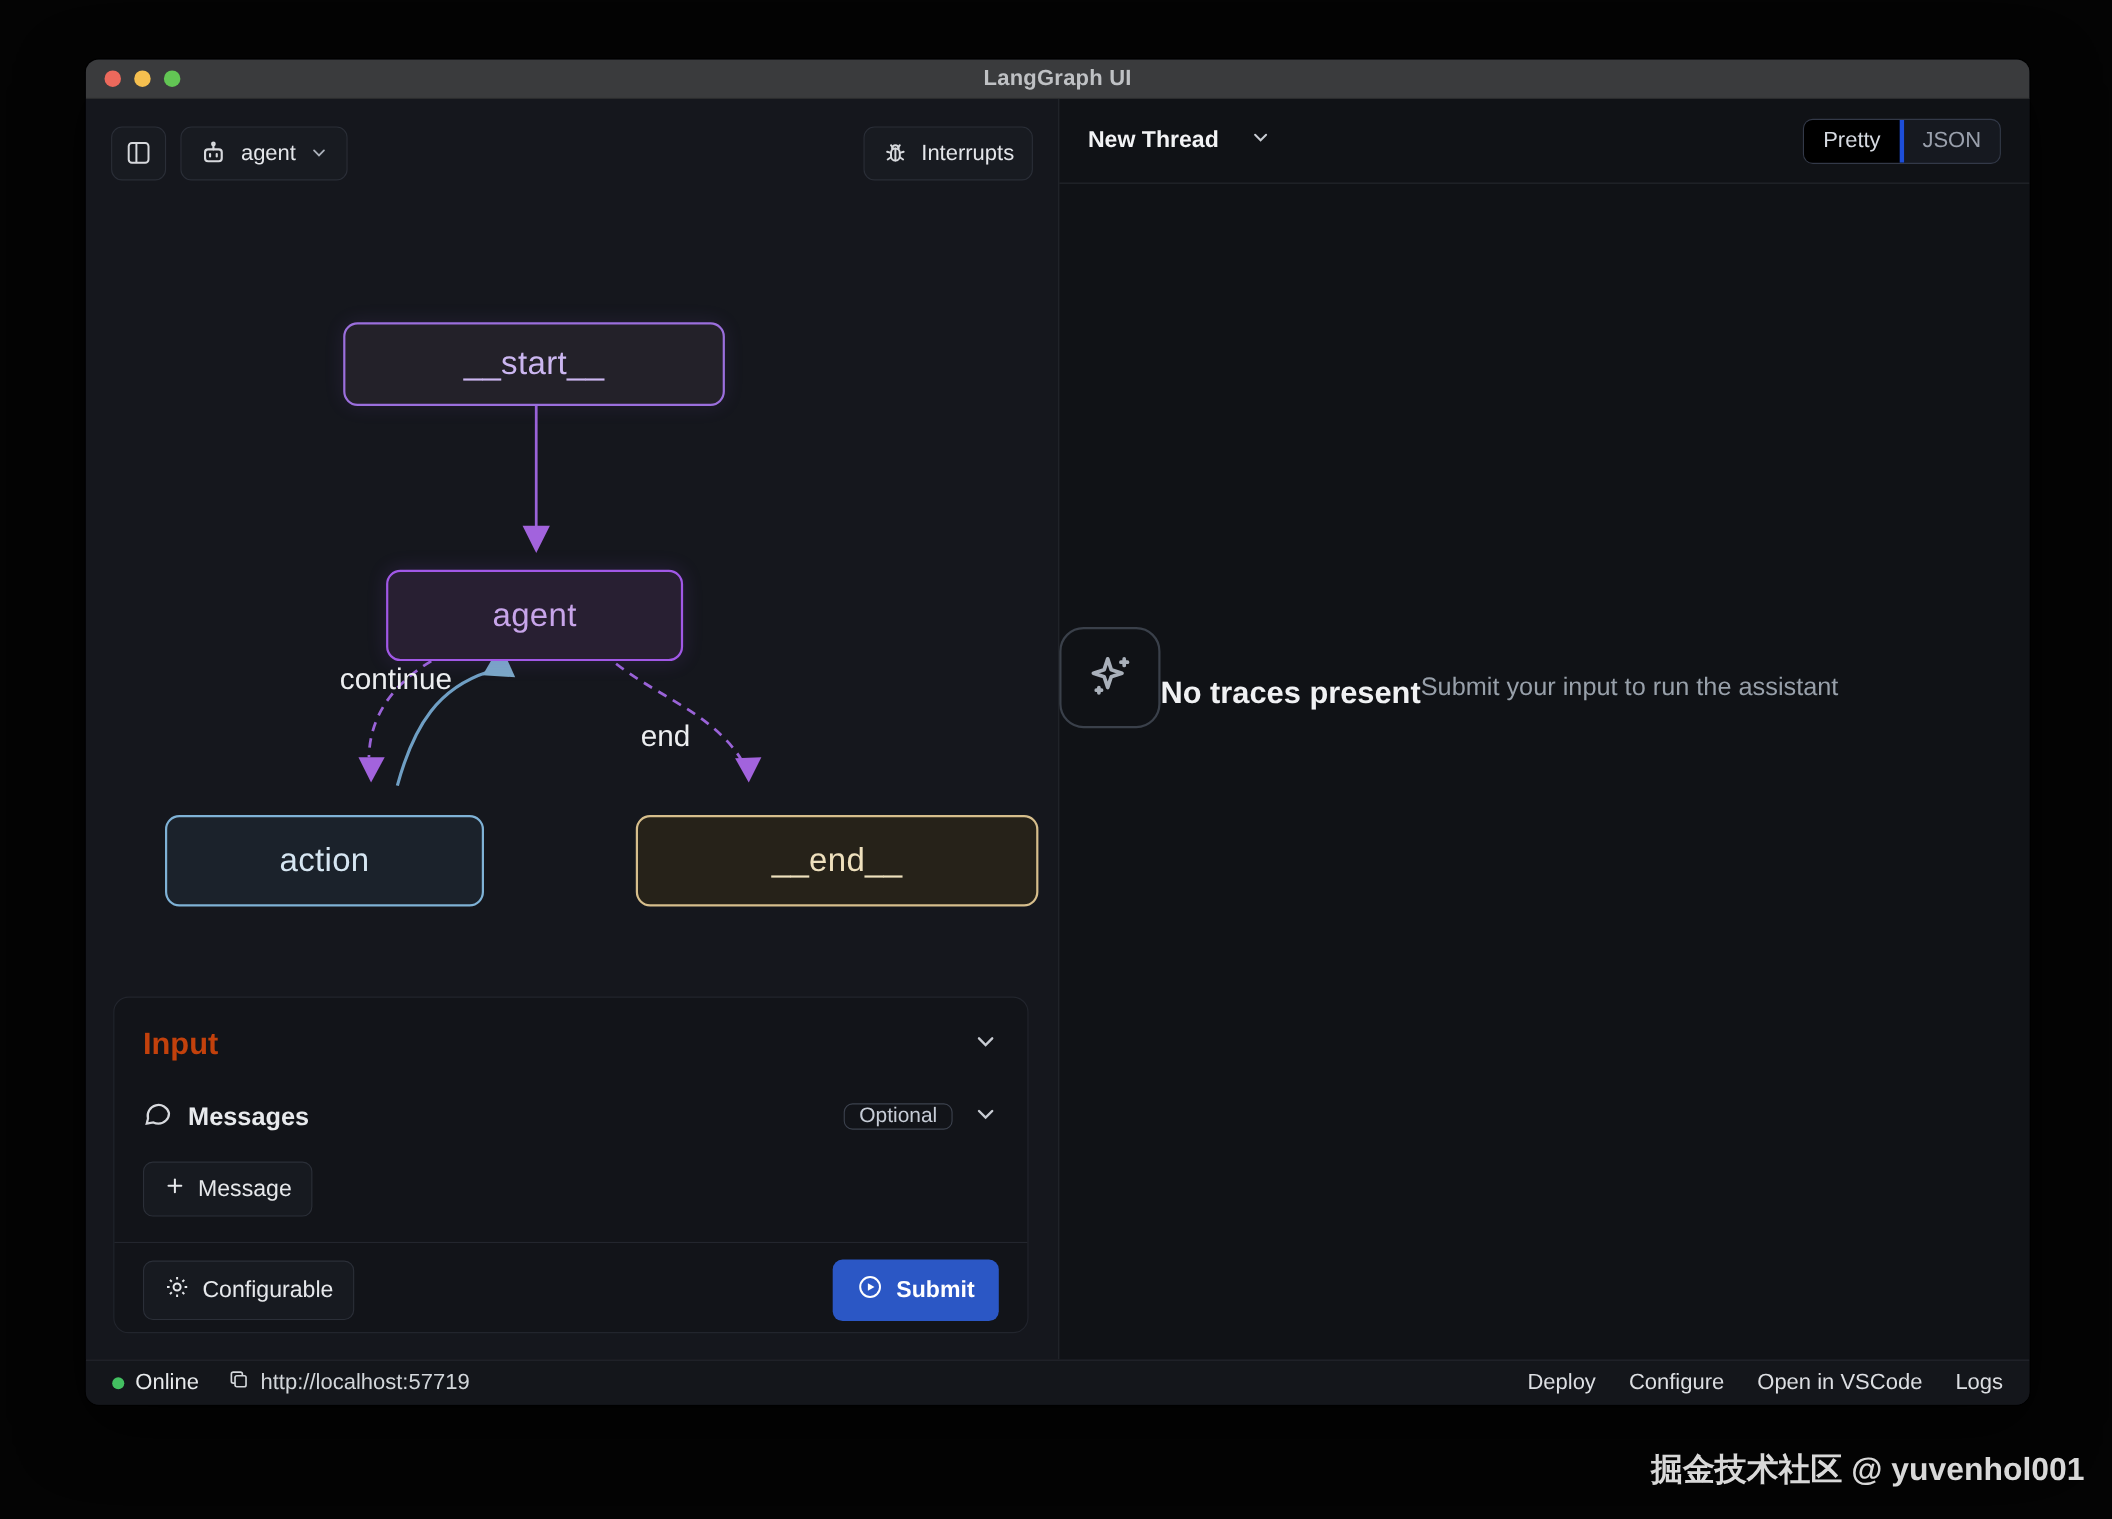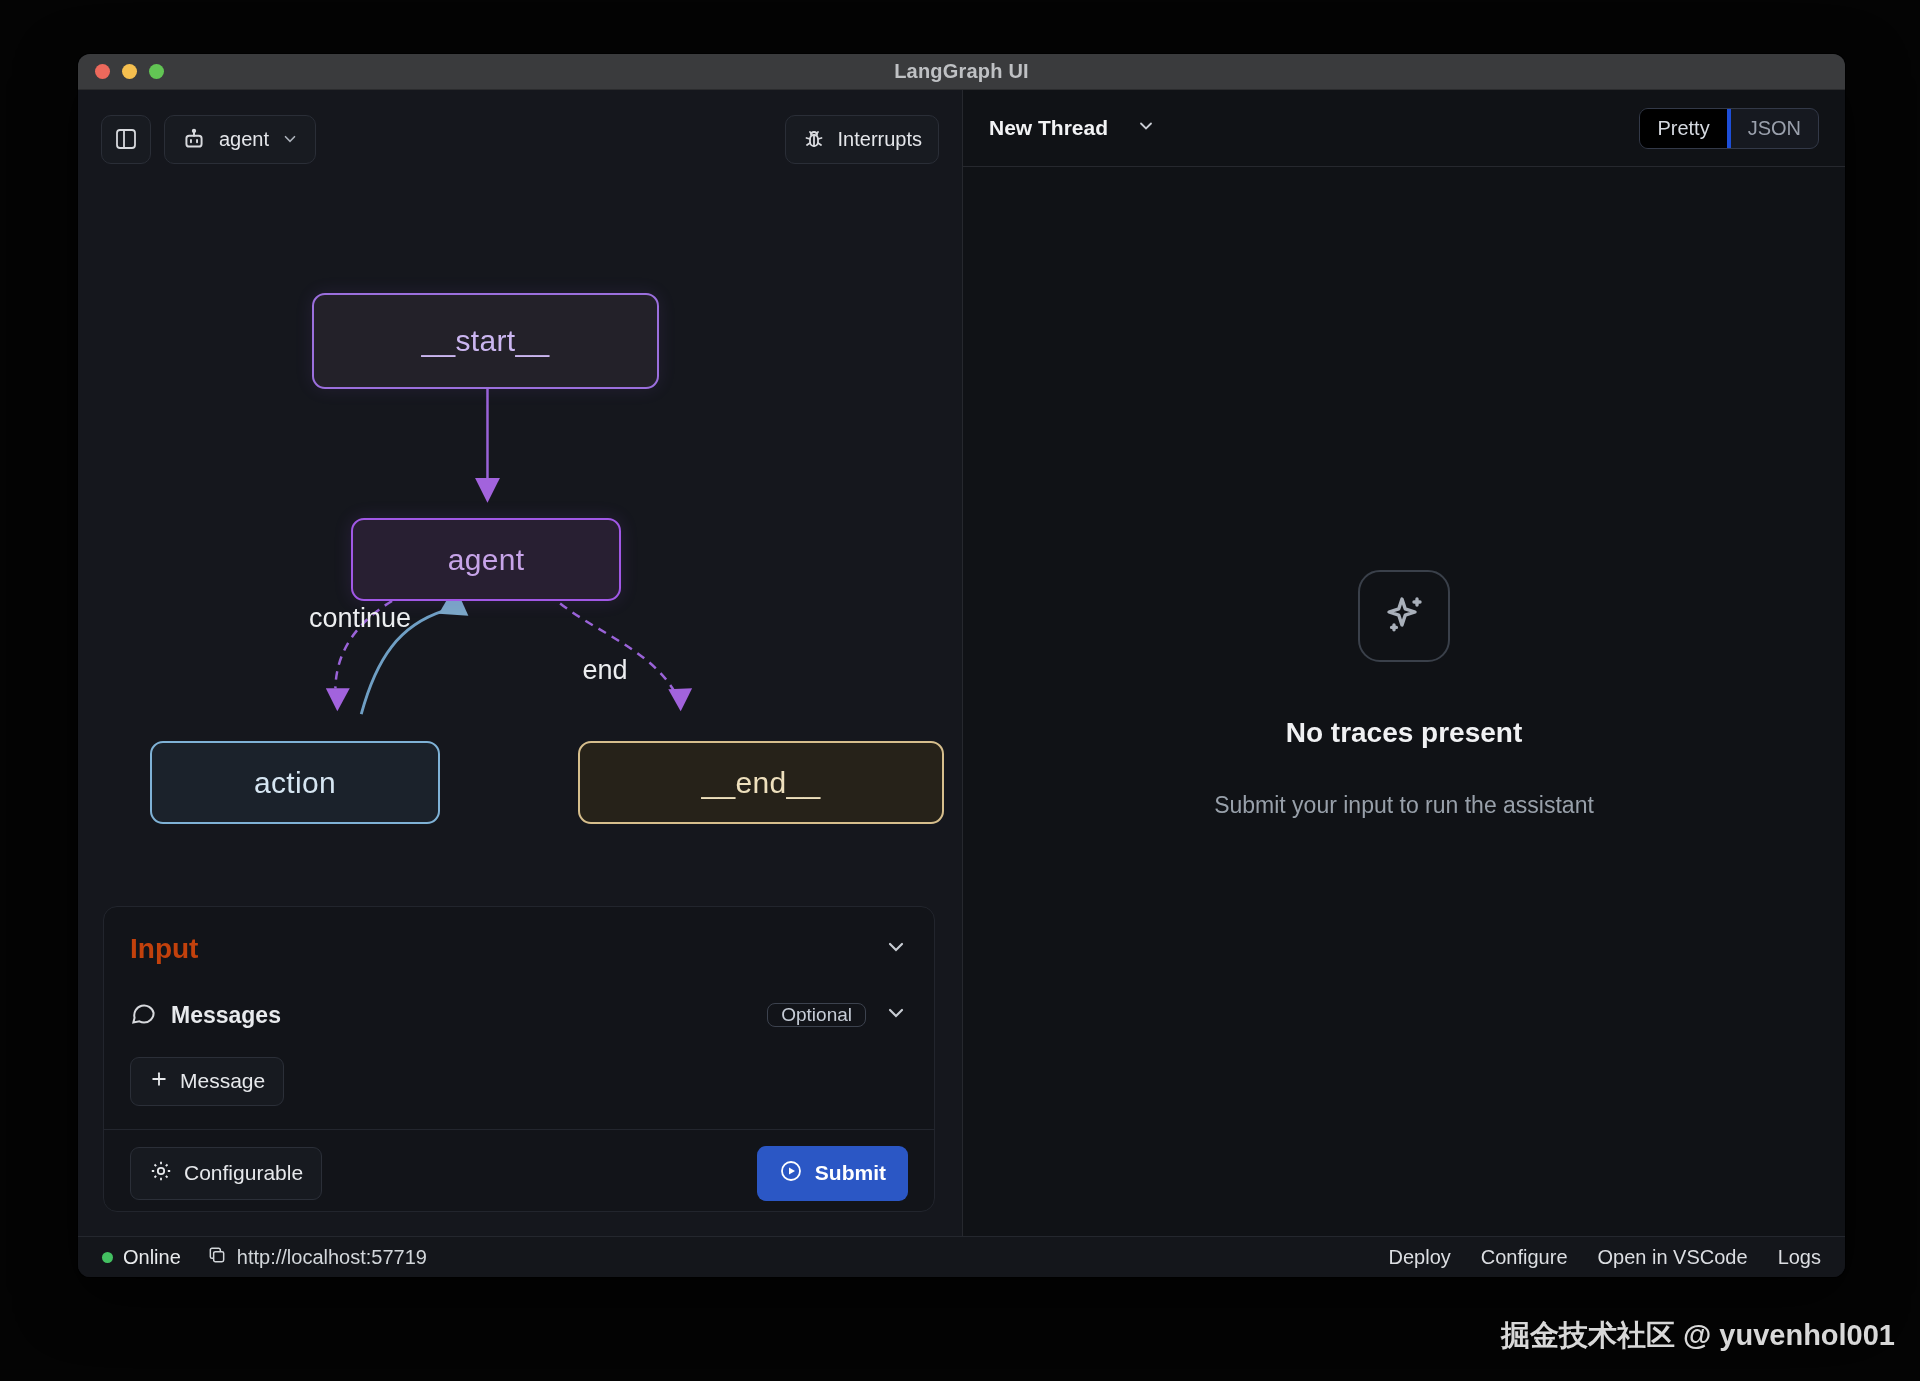--- a/index.html
+++ b/index.html
@@ -26,21 +26,21 @@
     border:1px solid #2a2e37; border-radius:10px; color:#e4e6ea; font-size:20px; cursor:pointer; }
   .tb-btn svg { display:block; }
   .tb-btn.square { width:50px; justify-content:center; padding:0; }
   .spacer { flex:1; }
 
   
   .graph { position:absolute; left:0; top:0; right:0; height:790px; }
   .graph svg.edges { position:absolute; left:0; top:0; pointer-events:none; }
   .node { position:absolute; display:flex; align-items:center; justify-content:center;
     border-width:2px; border-style:solid; border-radius:13px; font-size:30px; font-weight:500; letter-spacing:.3px; cursor:pointer; }
-  .node.start  { left:234px; top:203px; width:347px; height:96px; border-color:#9b6fdd; background:#232129; color:#cbb6f0; box-shadow:0 0 18px rgba(140,90,220,.12);}
+  .node.start  { left:234px; top:203px; width:347px; height:76px; border-color:#9b6fdd; background:#232129; color:#cbb6f0; box-shadow:0 0 18px rgba(140,90,220,.12);}
   .node.agent  { left:273px; top:428px; width:270px; height:83px; border-color:#a158e6; background:#281f32; color:#c7a4e9; box-shadow:0 0 18px rgba(150,80,230,.15);}
   .node.action { left:72px;  top:651px; width:290px; height:83px; border-color:#7fb2d6; background:#1b222b; color:#d6e6f2; }
   .node.endn   { left:500px; top:651px; width:366px; height:83px; border-color:#d6be8c; background:#262219; color:#eee0bd; }
   .edge-label { position:absolute; color:#eceef0; font-size:27px; transform:translate(-50%,-50%); }
 
   
   .input-card { position:absolute; left:25px; bottom:24px; width:832px; height:306px;
     background:#121419; border:1px solid #22252d; border-radius:14px; }
   .card-row { position:absolute; left:0; right:0; display:flex; align-items:center; padding:0 26px; }
   .input-title { top:22px; height:40px; justify-content:space-between; }
@@ -66,21 +66,21 @@
   .status-links { margin-left:auto; display:flex; gap:30px; color:#dcdee2; }
   .status-links span { cursor:pointer; }
 
   
   .thread-header { position:absolute; left:0; top:0; right:0; height:77px; border-bottom:1px solid #26282e;
     display:flex; align-items:center; padding:0 26px; }
   .thread-title { display:flex; align-items:center; gap:28px; color:#f2f3f5; font-size:21px; font-weight:bold; cursor:pointer; }
   .seg { margin-left:auto; display:flex; border:1px solid #333948; border-radius:9px; overflow:hidden; background:#161920; height:41px; }
   .seg .opt { display:flex; align-items:center; padding:0 17px; font-size:20px; color:#9aa0ac; cursor:pointer; }
   .seg .opt.sel { background:#000000; color:#d6dae1; border-right:4px solid #1d4ed8; }
-  .empty { position:absolute; left:0; right:0; top:480px; display:flex; flex-direction:column; align-items:center;gap:27px; }
+  .empty { position:absolute; left:0; right:0; top:480px; display:flex; flex-direction:row; align-items:center; }
   .empty-icon { width:92px; height:92px; border:2px solid #3a404a; border-radius:22px;
     display:flex; align-items:center; justify-content:center; }
   .empty-title { margin-top:28px; font-size:28px; font-weight:bold; color:#f0f1f3; }
   .empty-sub { margin-top:16px; font-size:23px; color:#98a0aa; }
 
   .watermark { position:absolute; right:25px; top:1316px; font-size:29px; font-weight:600; color:#d8d8d8; }
 </style>
 </head>
 <body>
 

